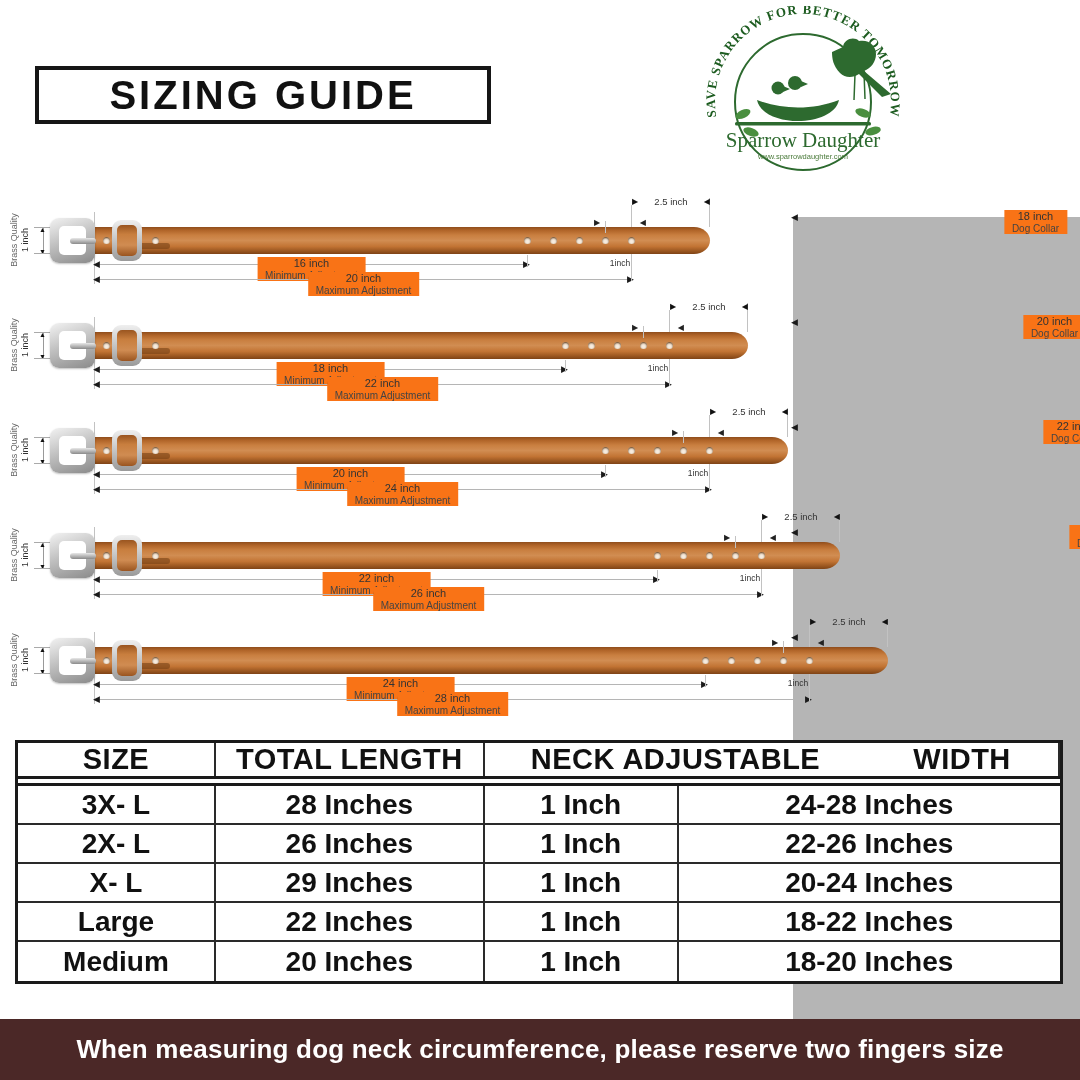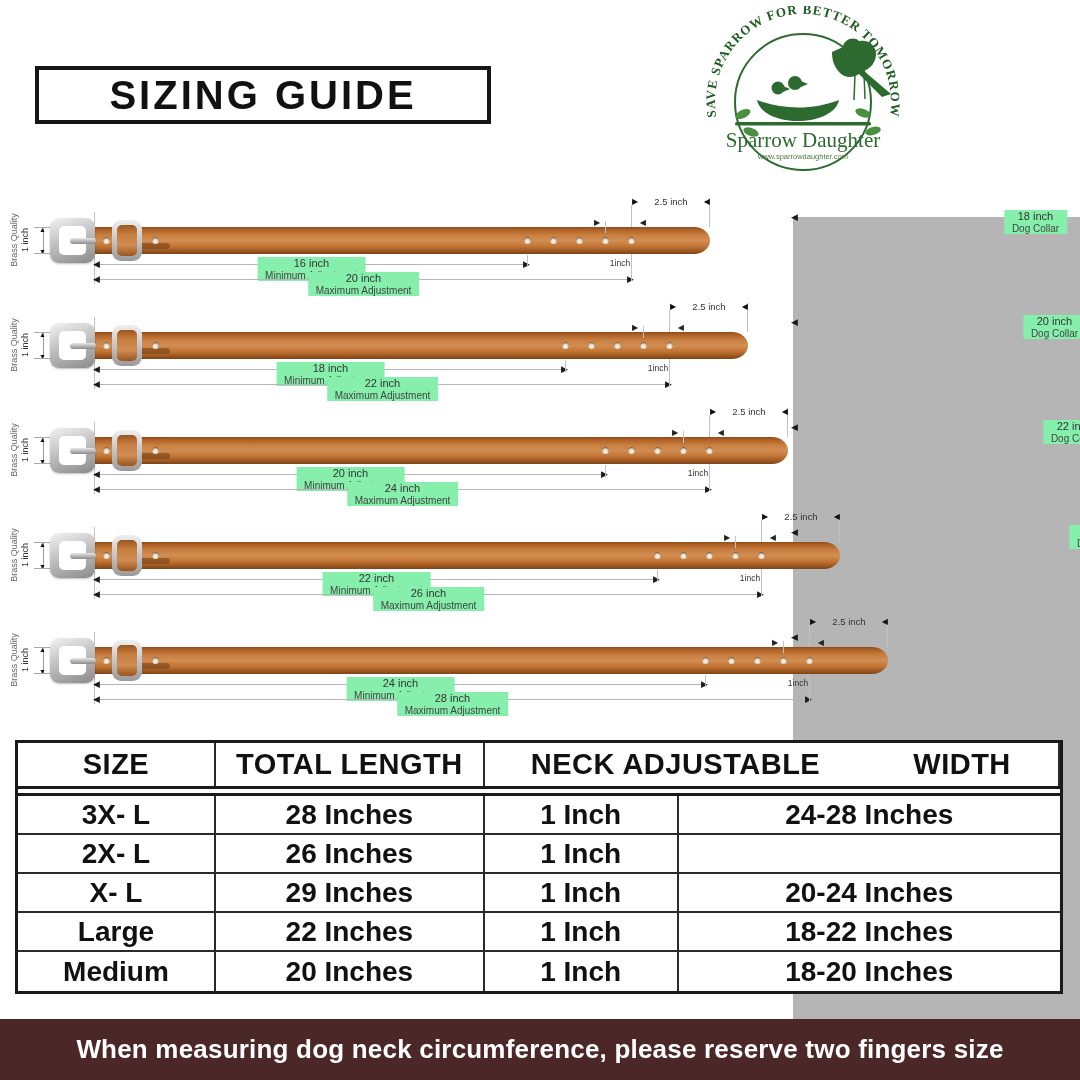--- a/index.html
+++ b/index.html
@@ -29,21 +29,21 @@
   .vdim .va.t { top:-1px; } .vdim .va.b { bottom:-1px; }
   .htick { position:absolute; left:34px; width:16px; height:1px; background:#aaa; }
   .htick.t { top:40px; } .htick.b { top:66px; }
   .leftline { position:absolute; left:94px; top:25px; width:1px; height:72px; background:#c2c2c2; }
 
   .dim { position:absolute; left:95px; height:1px; background:#b5b5b5; }
   .dim.dog { top:30px; } .dim.min { top:77px; } .dim.max { top:92px; }
   .arr { position:absolute; font-size:9px; line-height:1; color:#1a1a1a; top:-4px; }
   .arr.l { left:-2px; } .arr.r { right:-2px; }
   .dimlabel { position:absolute; left:50%; top:-7px; transform:translateX(-50%);
-    background:#86efac; padding:0 8px; text-align:center; white-space:nowrap; }
+    background:#f97316; padding:0 8px; text-align:center; white-space:nowrap; }
   .dimlabel .v { font-size:11px; color:#333; line-height:13px; }
   .dimlabel .n { font-size:10px; color:#444; line-height:11px; }
 
   .strap { position:absolute; left:90px; top:40px; height:27px; z-index:1;
     border-radius:0 16px 16px 0 / 0 13.5px 13.5px 0;
     background:linear-gradient(180deg,#8f4d1c 0%,#b06428 12%,#c97f40 30%,#d18d52 50%,#c27434 72%,#98551f 90%,#7e4316 100%); }
   .buckle { position:absolute; left:50px; top:31px; width:45px; height:45px; z-index:2;
     border-radius:9px; background:linear-gradient(160deg,#f2f2f2,#c2c2c2 45%,#8a8a8a);
     box-shadow:0 1px 2px rgba(0,0,0,.25); }
   .buckle .bh { position:absolute; left:9px; top:8px; right:9px; bottom:8px;
@@ -79,21 +79,21 @@
   .tipdim { position:absolute; left:108px; top:9px; width:78px; display:flex;
     justify-content:space-between; align-items:center; font-size:9.5px; color:#333; }
   .tipdim .ta { font-size:8px; color:#111; }
 
   
   .dog { position:absolute; left:793px; top:193px; width:287px; height:545px; z-index:0; }
 
   
   .size-table { position:absolute; left:15px; top:740px; width:1048px;
     border:3px solid #1a1a1a; background:#fff; }
-  .thead { display:flex; height:46px; border-bottom:3px solid #1a1a1a; }
+  .thead { display:flex; height:36px; border-bottom:3px solid #1a1a1a; }
   .th { display:flex; align-items:center; justify-content:center; height:100%;
     font-size:29px; font-weight:600; letter-spacing:.5px; color:#111;
     border-right:2px solid #2a2a2a; }
   .tbody { border-top:3px solid #1a1a1a; margin-top:4px; }
   .trow { display:flex; height:39px; border-bottom:2px solid #2a2a2a; }
   .trow:last-child { border-bottom:none; }
   .td { display:flex; align-items:center; justify-content:center;
     font-size:28px; font-weight:600; color:#111; border-right:2px solid #2a2a2a; }
   .c0 { width:19%; } .c1 { width:25.8%; } .c2 { width:18.6%; }
   .c3 { width:36.6%; border-right:none !important; }
@@ -536,20 +536,21 @@
         <div class="td c0">3X- L</div>
         <div class="td c1">28 Inches</div>
         <div class="td c2">1 Inch</div>
         <div class="td c3">24-28 Inches</div>
       </div>
 
       <div class="trow">
         <div class="td c0">2X- L</div>
         <div class="td c1">26 Inches</div>
         <div class="td c2">1 Inch</div>
+        <div class="td c3">22-26 Inches</div>
       </div>
 
       <div class="trow">
         <div class="td c0">X- L</div>
         <div class="td c1">29 Inches</div>
         <div class="td c2">1 Inch</div>
         <div class="td c3">20-24 Inches</div>
       </div>
 
       <div class="trow">

